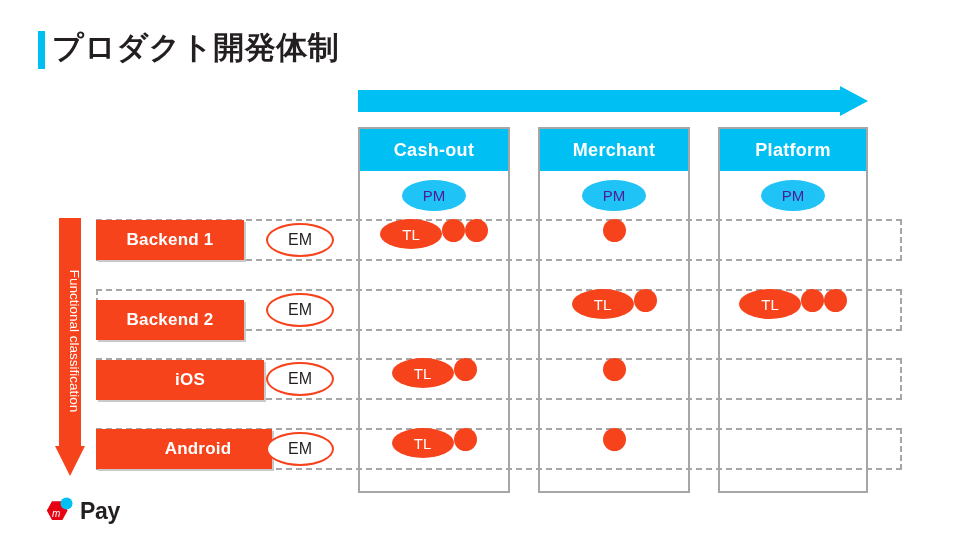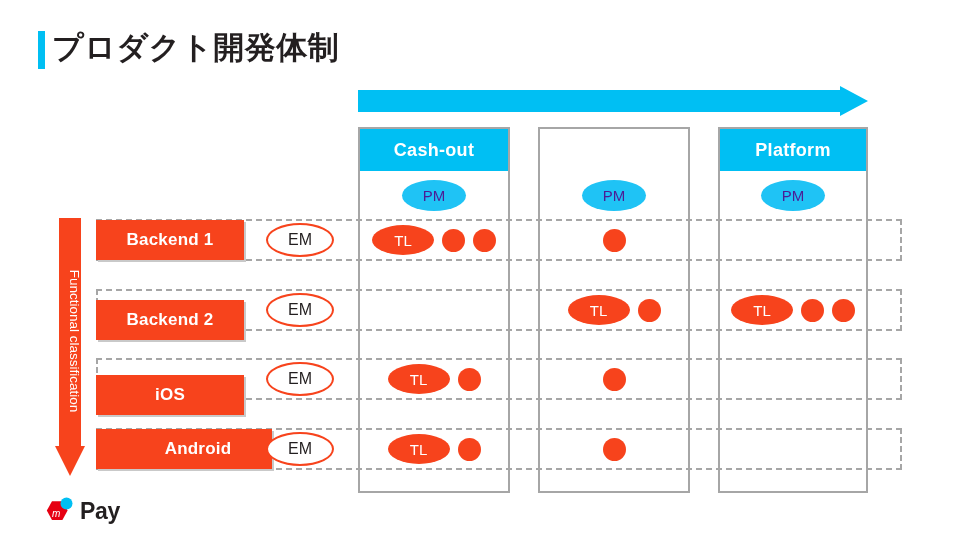--- a/index.html
+++ b/index.html
@@ -77,21 +77,21 @@
     position:absolute;left:266px;width:68px;height:34px;
     border:2px solid #F7431C;border-radius:50%;background:#ffffff;
     box-sizing:border-box;
     display:flex;align-items:center;justify-content:center;
     color:#231f20;font-size:16px;z-index:3;
   }
 
   
   .cell{
     position:absolute;height:42px;
-    display:flex;align-items:center;justify-content:center;gap:8px;
+    display:flex;align-items:flex-start;justify-content:center;gap:0;
     z-index:2;
   }
   .tl-ellipse{
     width:62px;height:30px;border-radius:50%;background:#F7431C;
     display:flex;align-items:center;justify-content:center;
     color:#ffffff;font-size:15px;flex:0 0 auto;
   }
   .dot{
     width:23px;height:23px;border-radius:50%;background:#F7431C;flex:0 0 auto;
   }
@@ -127,20 +127,21 @@
       <path d="M4 0 H26 V228 H30 L15 258 L0 228 H4 Z" fill="#F7431C"></path>
     </svg>
     <div id="functional-arrow-label">Functional classification</div>
   </div>
 
   <div class="col-box" style="left:358px;width:152px;">
     <div class="col-header">Cash-out</div>
     <div class="pm-ellipse">PM</div>
   </div>
   <div class="col-box" style="left:538px;width:152px;">
+    <div class="col-header">Merchant</div>
     <div class="pm-ellipse">PM</div>
   </div>
   <div class="col-box" style="left:718px;width:150px;">
     <div class="col-header">Platform</div>
     <div class="pm-ellipse">PM</div>
   </div>
 
   <div class="row-box" style="top:219px;"></div>
   <div class="row-label" style="top:220px;">Backend 1</div>
   <div class="em-ellipse" style="top:223px;">EM</div>
@@ -162,21 +163,21 @@
     <div class="tl-ellipse">TL</div>
     <div class="dot"></div>
   </div>
   <div class="cell" style="left:718px;width:150px;top:289px;">
     <div class="tl-ellipse">TL</div>
     <div class="dot"></div>
     <div class="dot"></div>
   </div>
 
   <div class="row-box" style="top:358px;"></div>
-  <div class="row-label" style="top:375px;">iOS</div>
+  <div class="row-label" style="top:360px;padding-left:20px;">iOS</div>
   <div class="em-ellipse" style="top:362px;">EM</div>
   <div class="cell" style="left:358px;width:152px;top:358px;">
     <div class="tl-ellipse">TL</div>
     <div class="dot"></div>
   </div>
   <div class="cell" style="left:538px;width:152px;top:358px;">
     <div class="dot"></div>
   </div>
   <div class="cell" style="left:718px;width:150px;top:358px;"></div>
 

